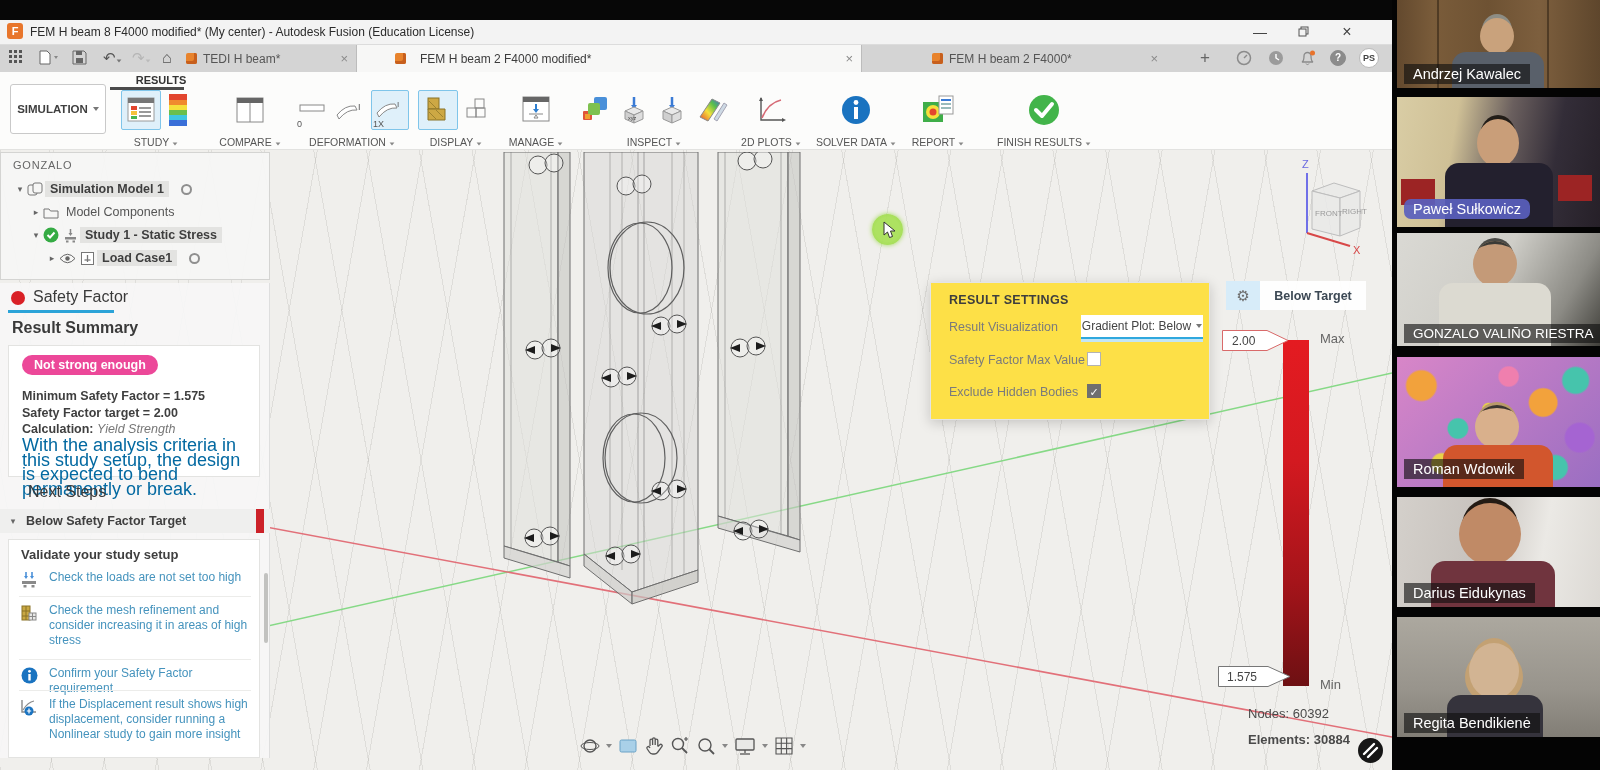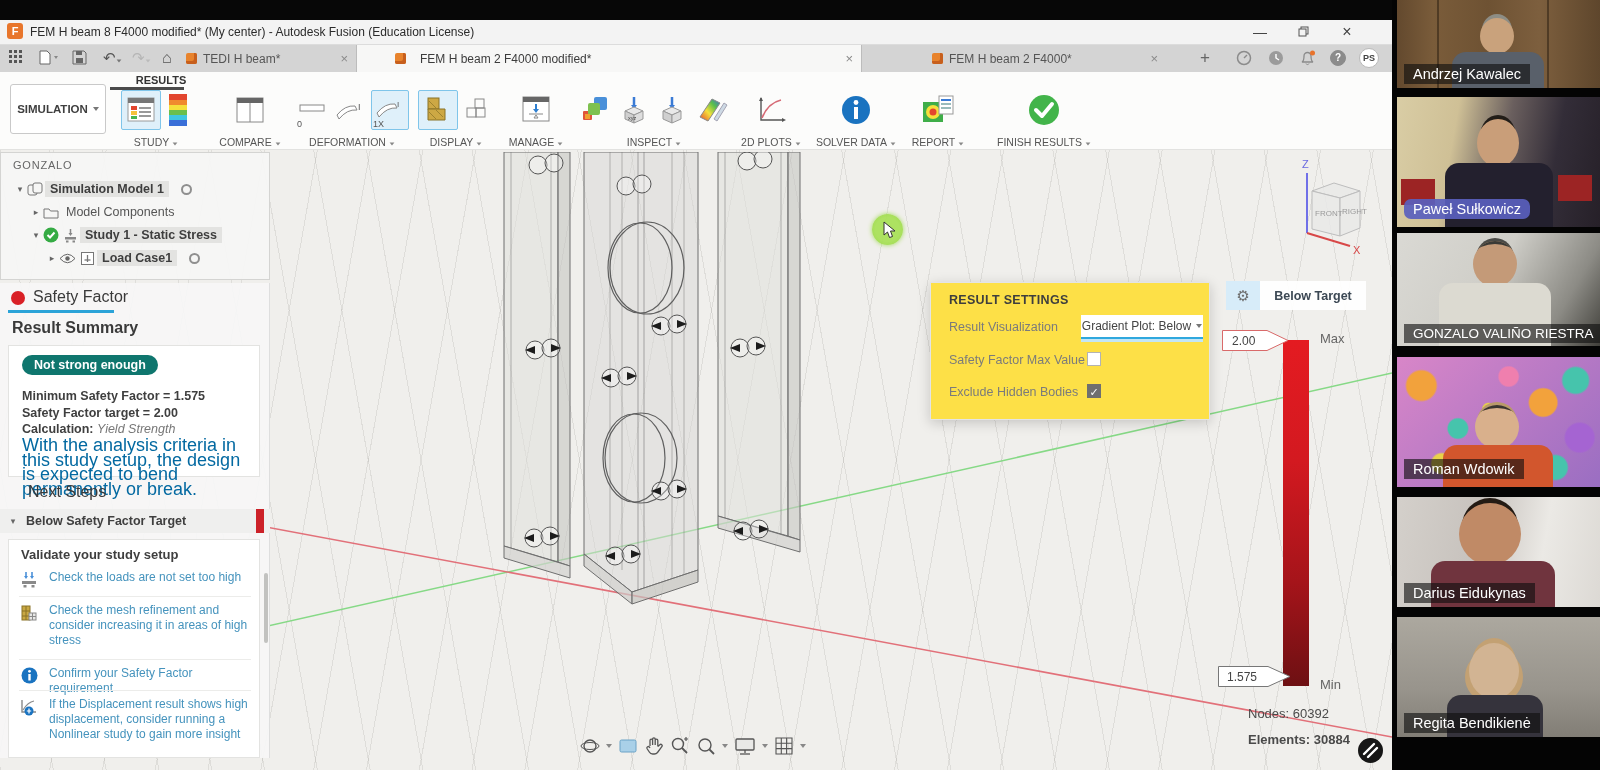--- a/index.html
+++ b/index.html
@@ -70,21 +70,21 @@
   .radio{width:11px;height:11px;border:2px solid #8f8f8f;border-radius:50%;margin-left:12px;flex:0 0 auto;}
   .ticon{margin:0 2px;flex:0 0 auto;display:inline-flex;}
 
   
   #sfpanel{left:0;top:283px;width:270px;height:475px;background:rgba(247,247,246,.94);border-right:1px solid #dedede;}
   #sf-dot{left:11px;top:8px;width:14px;height:14px;border-radius:50%;background:#d92026;}
   #sf-title{left:33px;top:5px;font-size:16px;color:#3a3a3a;}
   #sf-underline{left:8px;top:27px;width:106px;height:3px;background:#2ba3d8;}
   #rs-head{left:12px;top:36px;font-size:16px;font-weight:bold;color:#3a3a3a;}
   #sf-card{left:8px;top:62px;width:252px;height:132px;background:#fff;border:1px solid #e3e3e1;}
-  #sf-badge{position:absolute;left:13px;top:9px;background:#0f766e;color:#fff;font-size:12.5px;font-weight:bold;
+  #sf-badge{position:absolute;left:13px;top:9px;background:#ec4899;color:#fff;font-size:12.5px;font-weight:bold;
     padding:3px 12px;border-radius:12px;}
   .sf-line{position:absolute;left:13px;font-size:12.5px;font-weight:bold;color:#3f3f3f;white-space:nowrap;}
   #sf-calc{position:absolute;left:13px;top:76px;font-size:12.5px;color:#3f3f3f;}
   #sf-calc .val{font-weight:normal;font-style:italic;color:#777;}
   #sf-desc{position:absolute;left:13px;top:92px;width:232px;font-size:18px;line-height:14.5px;color:#0369a1;}
   #ns-head{left:28px;top:200px;font-size:16px;font-weight:normal;color:#3a3a3a;}
   #ns-row{left:0;top:226px;width:270px;height:24px;background:#efefee;display:flex;align-items:center;}
   #ns-row .texp{margin-left:8px;}
   #ns-row .glab{font-size:12.5px;font-weight:bold;color:#3f3f3f;margin-left:8px;}
   #ns-redbar{left:256px;top:226px;width:8px;height:24px;background:#cc2128;}

